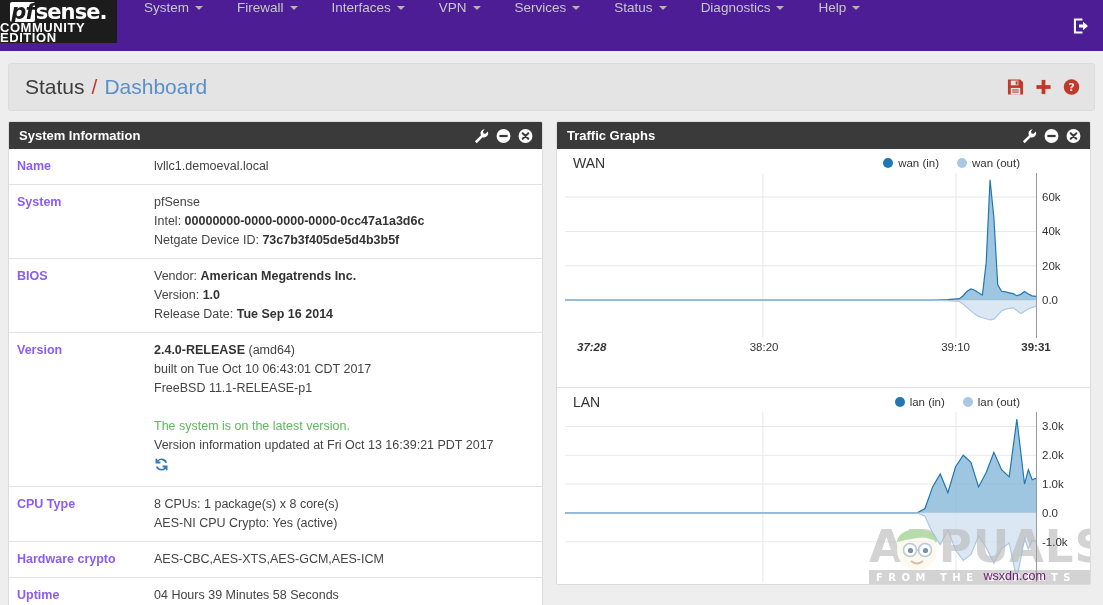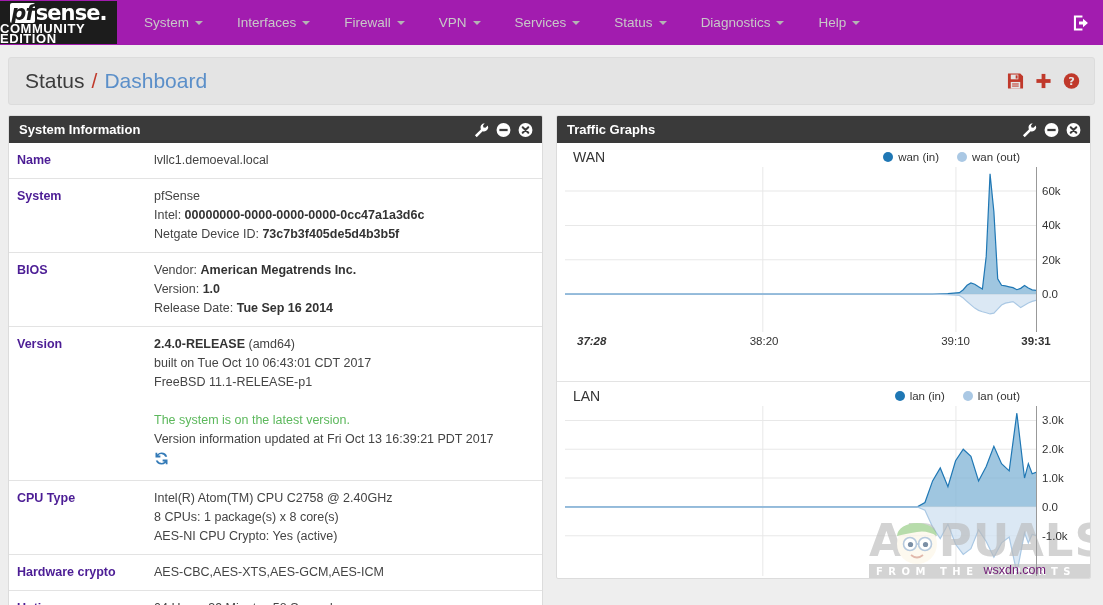--- a/index.html
+++ b/index.html
@@ -5,24 +5,24 @@
   * { box-sizing: border-box; margin: 0; padding: 0; }
   html, body {
     width: 1103px; height: 605px;
     background: #eeeeee;
     font-family: "Liberation Sans", sans-serif;
     overflow: hidden;
   }
 
   
   .navbar {
-    height: 45px;
-    background: #a21caf;
+    height: 51px;
+    background: #4c1d95;
     display: flex;
-    align-items: center;
+    align-items: flex-start;
     position: relative;
   }
   .brand {
     width: 117px;
     background: #1c1c1c;
     display: flex;
     flex-direction: column;
     align-items: center;
     justify-content: center;
     padding-top: 2px;
@@ -135,21 +135,21 @@
     display: flex; align-items: center; gap: 7px;
   }
   .panel-head-icons span { line-height: 0; cursor: pointer; }
 
   
   .sysrow { display: flex; border-top: 1px solid #e3e3e3; padding: 8px 0; }
   .sysrow:first-child { border-top: none; }
   .sysrow .k {
     width: 145px; flex: none;
     padding-left: 8px;
-    font-size: 12.5px; font-weight: bold; color: #4c1d95;
+    font-size: 12.5px; font-weight: bold; color: #8b5cf6;
     line-height: 19px;
   }
   .sysrow .v {
     flex: 1;
     font-size: 12.5px; color: #444444;
     line-height: 19px;
   }
   .v b { font-weight: bold; color: #333333; }
   .v .ok { color: #5cb85c; }
   .refresh-ico { margin-top: 2px; line-height: 0; cursor: pointer; display: inline-block; }
@@ -219,25 +219,25 @@
   <div class="brand">
     <div class="brand-logo"><span class="pf">pf</span><span>sense.</span></div>
     <div class="brand-sub">COMMUNITY EDITION</div>
   </div>
   <div class="navitems">
     <div class="navitem">
         <span>System</span>
         <i class="caret"></i>
       </div>
     <div class="navitem">
+        <span>Firewall</span>
+        <i class="caret"></i>
+      </div>
+    <div class="navitem">
         <span>Interfaces</span>
-        <i class="caret"></i>
-      </div>
-    <div class="navitem">
-        <span>Firewall</span>
         <i class="caret"></i>
       </div>
     <div class="navitem">
         <span>VPN</span>
         <i class="caret"></i>
       </div>
     <div class="navitem">
         <span>Services</span>
         <i class="caret"></i>
       </div>
@@ -361,21 +361,20 @@
                 <path d="M8 1.6 a6.4 6.4 0 0 1 6.1 4.4 l-2.2 0 a4.3 4.3 0 0 0 -7.3 -1.1 l2.2 0 l0 2 l-5.2 0 l0 -5 l1.9 0 l0 1.7 A6.4 6.4 0 0 1 8 1.6 z" fill="#337ab7"></path>
                 <path d="M8 14.4 a6.4 6.4 0 0 1 -6.1 -4.4 l2.2 0 a4.3 4.3 0 0 0 7.3 1.1 l-2.2 0 l0 -2 l5.2 0 l0 5 l-1.9 0 l0 -1.7 A6.4 6.4 0 0 1 8 14.4 z" fill="#337ab7"></path>
               </svg>
             </div>
           </div>
         </div>
 
         <div class="sysrow">
           <div class="k">CPU Type</div>
           <div class="v">
-            <div>Intel(R) Atom(TM) CPU  C2758  @ 2.40GHz</div>
             <div>8 CPUs: 1 package(s) x 8 core(s)</div>
             <div>AES-NI CPU Crypto: Yes (active)</div>
           </div>
         </div>
 
         <div class="sysrow">
           <div class="k">Hardware crypto</div>
           <div class="v">
             <div>AES-CBC,AES-XTS,AES-GCM,AES-ICM</div>
           </div>

